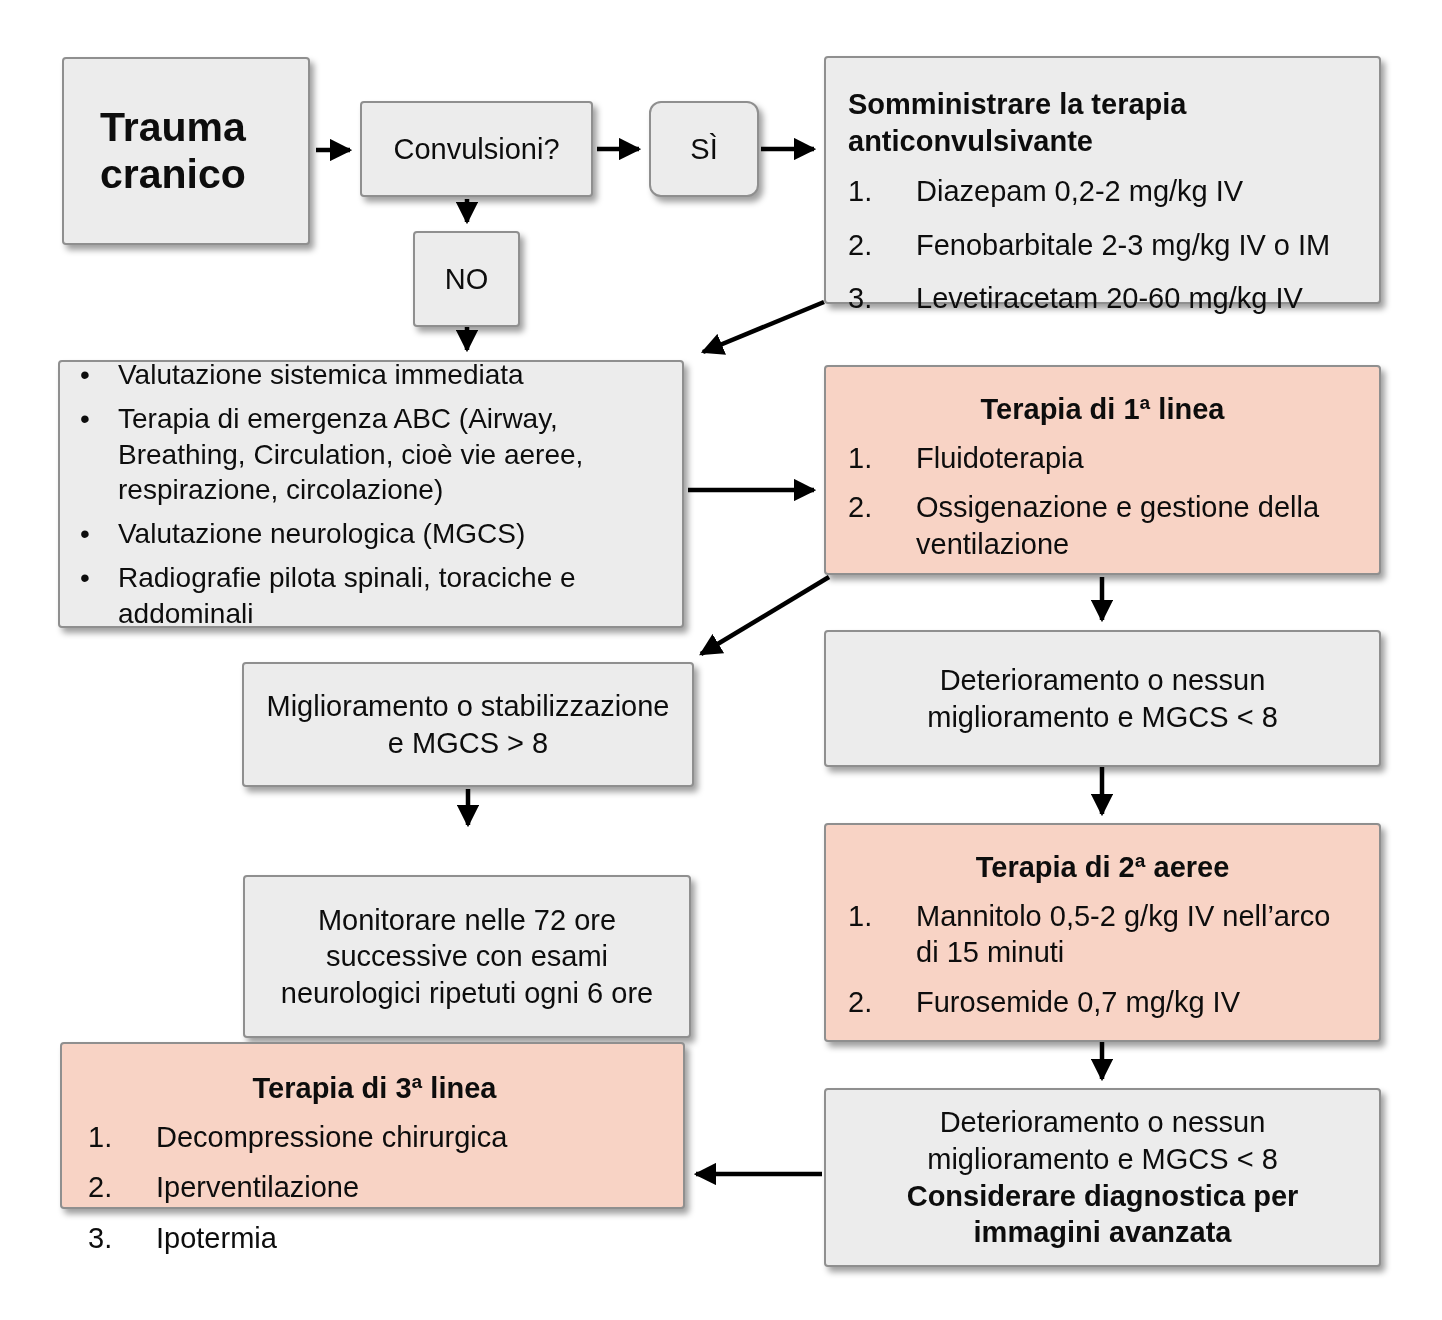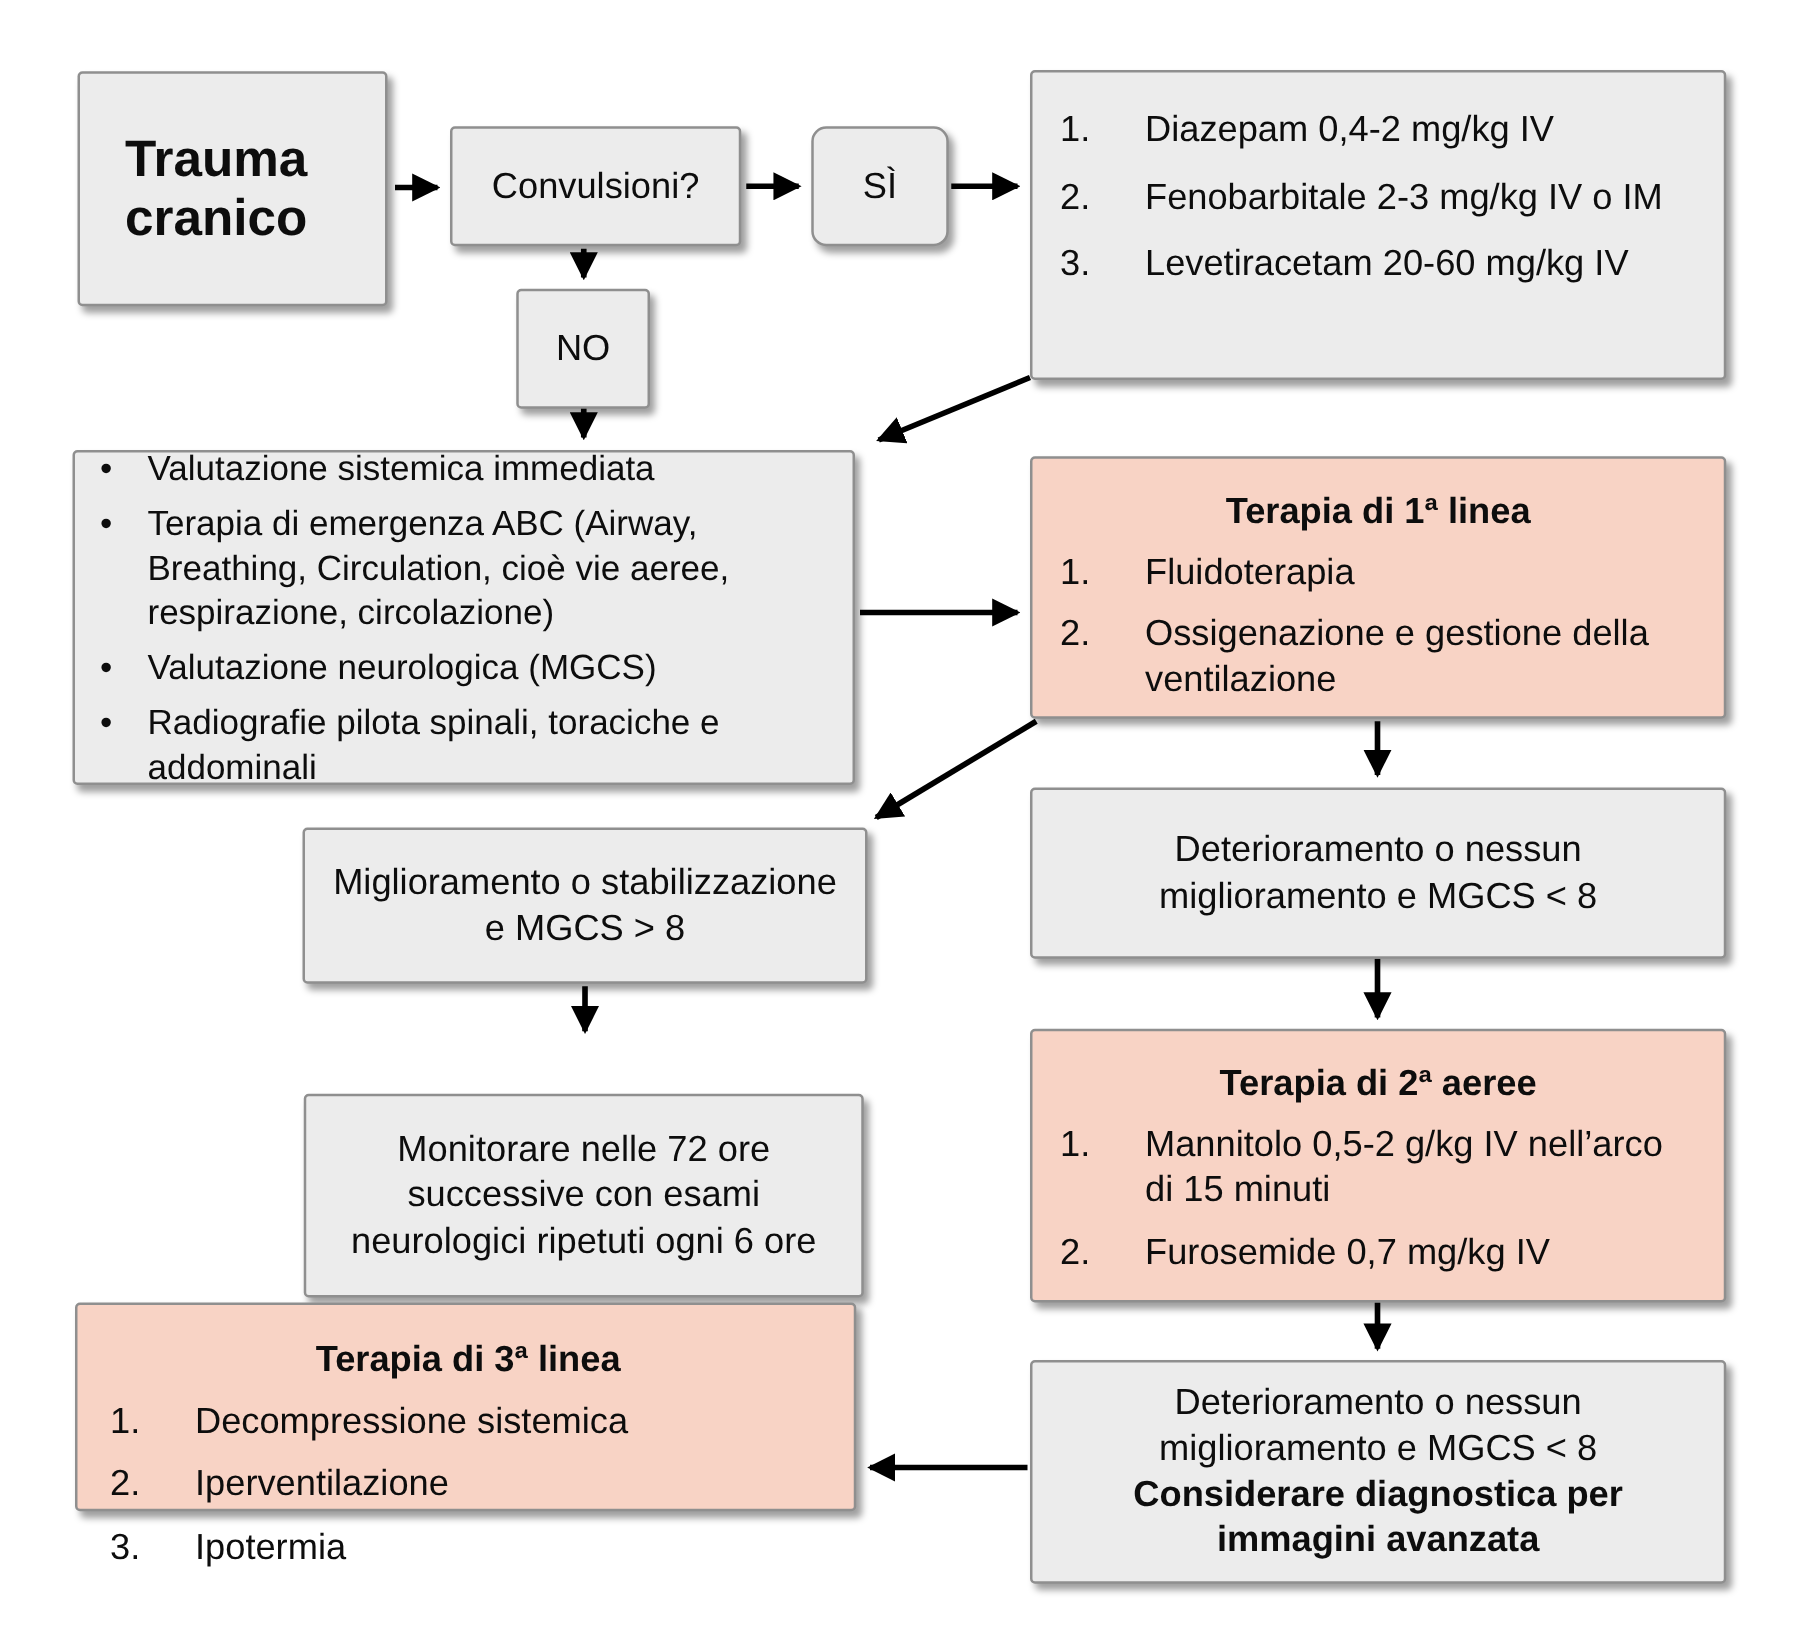--- a/index.html
+++ b/index.html
@@ -79,24 +79,25 @@
 
   <div class="box centered" style="left:649px;top:101px;width:110px;height:96px;border-radius:12px;">
     <div>SÌ</div>
   </div>
 
   <div class="box centered" style="left:413px;top:231px;width:107px;height:96px;border-radius:4px;">
     <div>NO</div>
   </div>
 
   <div class="box pad" style="left:824px;top:56px;width:557px;height:248px;padding-top:28px;">
+    <div class="box-heading" style="max-width:420px;">Somministrare la terapia anticonvulsivante</div>
     <div class="nlist">
       <div class="nitem">
         <span class="num">1.</span>
-        <span class="txt">Diazepam 0,4-2 mg/kg IV</span>
+        <span class="txt">Diazepam 0,2-2 mg/kg IV</span>
       </div>
       <div class="nitem">
         <span class="num">2.</span>
         <span class="txt">Fenobarbitale 2-3 mg/kg IV o IM</span>
       </div>
       <div class="nitem">
         <span class="num">3.</span>
         <span class="txt">Levetiracetam 20-60 mg/kg IV</span>
       </div>
     </div>
@@ -161,21 +162,21 @@
         <span class="txt">Furosemide 0,7 mg/kg IV</span>
       </div>
     </div>
   </div>
 
   <div class="box pink pad" style="left:60px;top:1042px;width:625px;height:167px;padding-top:26px;padding-left:26px;">
     <div class="box-heading-center">Terapia di 3ª linea</div>
     <div class="nlist" style="gap:14px;">
       <div class="nitem">
         <span class="num">1.</span>
-        <span class="txt">Decompressione sistemica</span>
+        <span class="txt">Decompressione chirurgica</span>
       </div>
       <div class="nitem">
         <span class="num">2.</span>
         <span class="txt">Iperventilazione</span>
       </div>
       <div class="nitem">
         <span class="num">3.</span>
         <span class="txt">Ipotermia</span>
       </div>
     </div>

